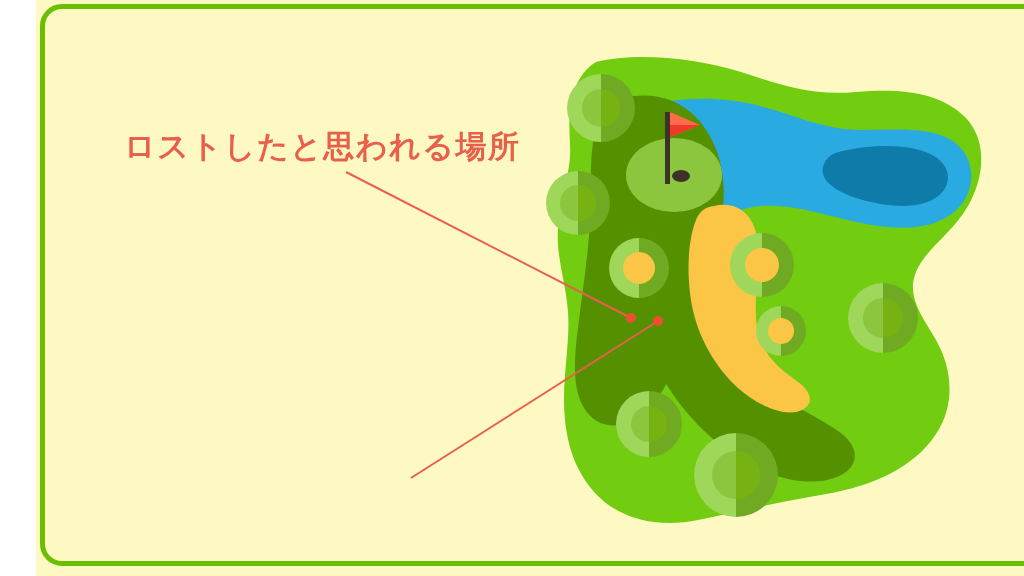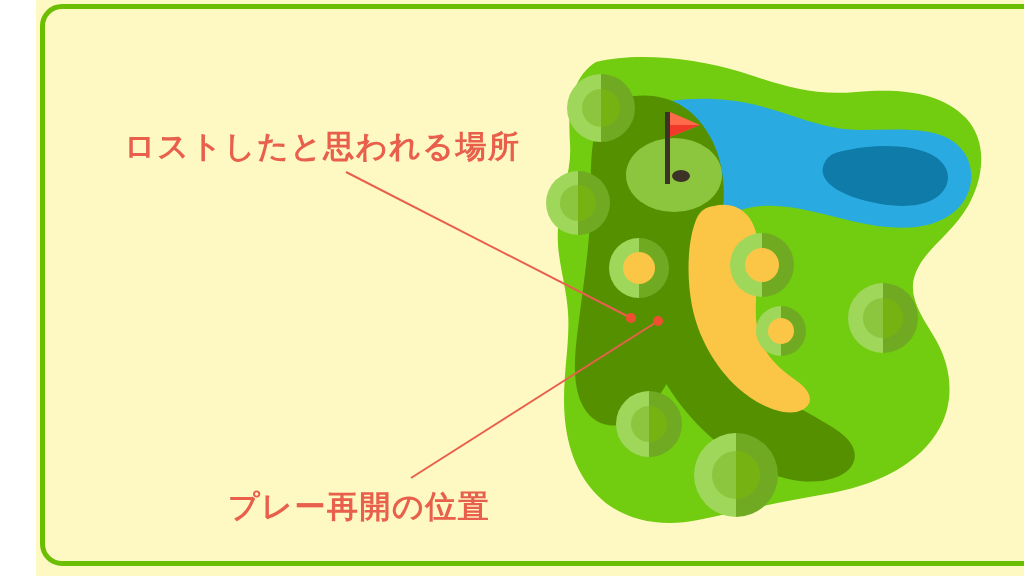--- a/index.html
+++ b/index.html
@@ -270,15 +270,14 @@
 
       <line x1="375" y1="478" x2="622" y2="321" stroke="#e8604c" stroke-width="2"></line>
       <circle cx="622" cy="321" r="5" fill="#ee4f32"></circle>
     </g>
   </svg>
 
   <div id="frame-border" style="border-color: rgb(108, 190, 0); border-width: 5px; border-radius: 22px;"></div>
 
   <div class="anno-label" id="label-lost" style="left: 88px; top: 126px; color: rgb(232, 96, 76);">ロストしたと思われる場所</div>
 
-  <div class="anno-label" id="label-resume" style="left: 192px; top: 486px; color: rgb(232, 96, 76);">プレー再開の位置</div>
 
 </div>
 
 </body></html>

